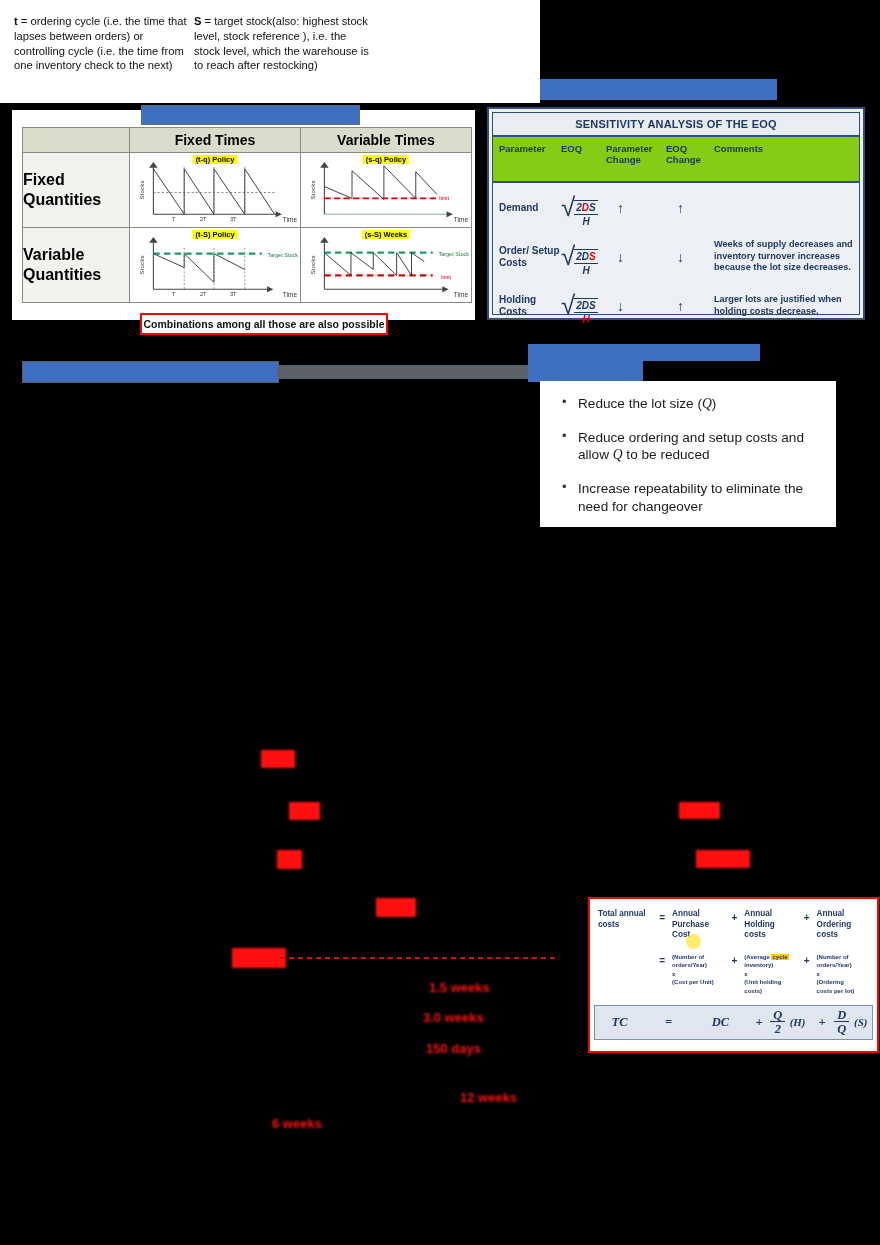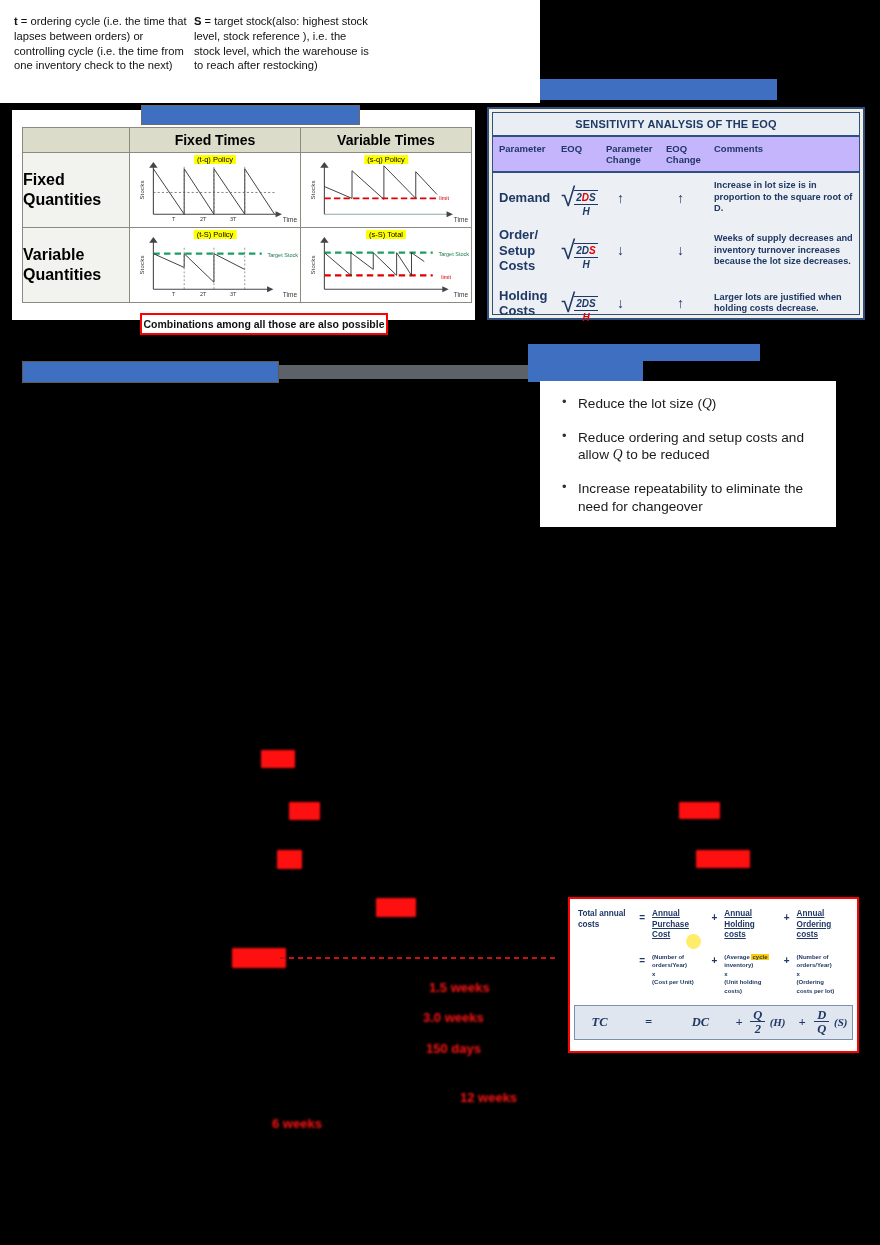--- a/index.html
+++ b/index.html
@@ -45,21 +45,21 @@
     background:#dcdccb; text-align:center;
     font-size:14px; font-weight:bold; color:#000; height:25px;
   }
   .pt-rowlab {
     background:#f2f2ee; font-size:16px; font-weight:bold; color:#000;
     padding-left:10px; line-height:1.25;
   }
   .pt-cell { background:#fff; height:75px; position:relative; padding:2px; }
   .policy-tag {
     position:absolute; left:50%; transform:translateX(-50%); top:2px;
-    background:#ffff00; color:#000; font-size:7.5px; font-weight:normal;
+    background:#ffff00; color:#000; font-size:7.5px; font-weight:bold;
     padding:0px 3px; white-space:nowrap; z-index:3;
   }
   .axis-lab-y {
     position:absolute; left:2px; top:50%; transform:translateY(-50%) rotate(-90deg);
     font-size:6px; color:#333; letter-spacing:0.2px;
   }
   .axis-lab-x {
     position:absolute; right:3px; bottom:4px; font-size:6.5px; color:#333;
   }
   .series-lab {
@@ -84,28 +84,28 @@
     background:#f2efe4; border:2px solid #2f4f7f;
     padding:3px;
   }
   #sens-inner { width:100%; height:100%; border:1px solid #2f4f7f; background:#eceff4; }
   #sens-title {
     text-align:center; font-size:11px; font-weight:bold; color:#1f3864;
     padding:5px 0 5px 0; background:#e9eef5; border-bottom:2px solid #2f4f7f;
     letter-spacing:0.2px;
   }
   #sens-head {
-    display:flex; background:#c4b5fd; padding:6px 0 10px 6px;
-    border-bottom:2px solid #2f4f7f; height:36px;
+    display:flex; background:#84cc16; padding:6px 0 10px 6px;
+    border-bottom:2px solid #2f4f7f; height:46px;
   }
   #sens-head div { font-size:9.5px; font-weight:bold; color:#1f3864; line-height:1.18; }
   .sc-param { width:62px; } .sc-eoq { width:45px; }
   .sc-pchg { width:60px; } .sc-echg { width:48px; } .sc-comm { flex:1; }
   .sens-row { display:flex; align-items:center; padding:5px 0 5px 6px; min-height:42px; }
-  .sens-row .sc-param { font-size:13px; font-weight:bold; color:#1f3864; line-height:1.2; }
+  .sens-row .sc-param { font-size:10px; font-weight:bold; color:#1f3864; line-height:1.2; }
   .sens-row .sc-pchg, .sens-row .sc-echg {
     font-size:14px; color:#1f3864; text-align:left; padding-left:11px; font-weight:bold;
   }
   .sens-row .sc-comm { font-size:9.2px; font-weight:bold; color:#1f3864; line-height:1.25; padding-right:4px; }
   .sqrt-box { display:flex; align-items:center; color:#1f3864; }
   .sqrt-sym { font-size:26px; line-height:0.8; font-weight:400; margin-right:-1px; }
   .frac { display:inline-block; text-align:center; border-top:1.4px solid #1f3864; padding-top:1px; margin-top:12px; }
   .frac .num { font-size:10px; font-weight:bold; font-style:italic; display:block; padding:0 2px 1px 2px; }
   .frac .den { font-size:10px; font-weight:bold; font-style:italic; display:block; border-top:1.4px solid #1f3864; padding:1px 2px 0 2px; }
   .red-letter { color:#e00000; }
@@ -141,28 +141,28 @@
     color:#ff1414; font-weight:bold; filter: blur(1.0px);
     white-space:nowrap; font-size:13px;
   }
   #red-dash-line {
     left:280px; top:957px; width:278px; height:2px;
     background:repeating-linear-gradient(to right,#cc1111 0 5px, transparent 5px 9px);
   }
 
   
   #tc-box {
-    left:568px; top:897px; width:291px; height:156px;
+    left:588px; top:897px; width:291px; height:156px;
     background:#ffffff; border:2.5px solid #ff0000;
   }
   #tc-upper { padding:10px 8px 4px 8px; }
   .tc-rowA { display:flex; align-items:flex-start; }
   .tc-rowA .c1 { width:60px; font-size:8.2px; font-weight:bold; color:#1f3864; line-height:1.3; }
   .tc-rowA .op { width:22px; text-align:center; font-size:10px; font-weight:bold; color:#1f3864; padding-top:3px; }
-  .tc-rowA .c2 { width:58px; font-size:8.2px; font-weight:bold; color:#1f3864; line-height:1.3;text-decoration:underline; }
+  .tc-rowA .c2 { width:58px; font-size:8.2px; font-weight:bold; color:#1f3864; line-height:1.3; }
   .tc-rowB { display:flex; align-items:flex-start; margin-top:12px; }
   .tc-rowB .c1 { width:60px; }
   .tc-rowB .op { width:22px; text-align:center; font-size:10px; font-weight:bold; color:#1f3864; padding-top:2px; }
   .tc-rowB .c2 { width:58px; font-size:6px; font-weight:bold; color:#1f3864; line-height:1.4; }
   .hl-cycle { background:#ffcc00; color:#1f3864; padding:0 1px; }
   #tc-lower {
     margin:6px 4px 19px 4px; height:35px; background:#dfe6ef;
     border:1px solid #7a90ad; display:flex; align-items:center;
   }
   #tc-lower span { font-family:"Liberation Serif", serif; font-style:italic; font-weight:bold;
@@ -259,21 +259,21 @@
         <path d="M129 59 L135 62 L129 65 Z" fill="#444"></path>
         <line x1="22" y1="26" x2="124" y2="26" stroke="#18a064" stroke-width="2.3" stroke-dasharray="6,4"></line>
         <path d="M22 26 L51 40 L51 26 L79 55 L79 26 L108 42" stroke="#333" stroke-width="0.9" fill="none"></path>
         <line x1="51" y1="20" x2="51" y2="62" stroke="#555" stroke-width="0.6" stroke-dasharray="2,2"></line>
         <line x1="79" y1="20" x2="79" y2="62" stroke="#555" stroke-width="0.6" stroke-dasharray="2,2"></line>
         <line x1="108" y1="20" x2="108" y2="62" stroke="#555" stroke-width="0.6" stroke-dasharray="2,2"></line>
       </svg>
     </td>
 
     <td class="pt-cell">
-      <span class="policy-tag">(s-S) Total</span>
+      <span class="policy-tag">(s-S) Weeks</span>
       <span class="axis-lab-y">Stocks</span>
       <span class="axis-lab-x">Time</span>
       <span class="series-lab" style="right:2px;top:23px;color:#1a7a4a;">Target Stock</span>
       <span class="series-lab" style="right:20px;top:46px;color:#d00000;">limit</span>
       <svg width="100%" height="100%" viewBox="0 0 160 75" preserveAspectRatio="none" style="position:absolute;left:0;top:0">
         <path d="M22 12 L22 62" stroke="#444" stroke-width="1" fill="none"></path>
         <path d="M18 15 L22 9 L26 15 Z" fill="#444"></path>
         <path d="M22 62 L136 62" stroke="#444" stroke-width="1" fill="none"></path>
         <path d="M133 59 L139 62 L133 65 Z" fill="#444"></path>
         <line x1="22" y1="25" x2="124" y2="25" stroke="#18a064" stroke-width="2.3" stroke-dasharray="6,4"></line>
@@ -313,21 +313,20 @@
         <span class="sqrt-box">
           <span class="sqrt-sym">√</span>
           <span class="frac">
             <span class="num">2<span class="red-letter">D</span>S</span>
             <span class="den">H</span>
           </span>
         </span>
       </div>
       <div class="sc-pchg">↑</div>
       <div class="sc-echg">↑</div>
-      <div class="sc-comm">Increase in lot size is in proportion to the square root of D.</div>
     </div>
 
     <div class="sens-row">
       <div class="sc-param">Order/ Setup Costs</div>
       <div class="sc-eoq">
         <span class="sqrt-box">
           <span class="sqrt-sym">√</span>
           <span class="frac">
             <span class="num">2D<span class="red-letter">S</span></span>
             <span class="den">H</span>

